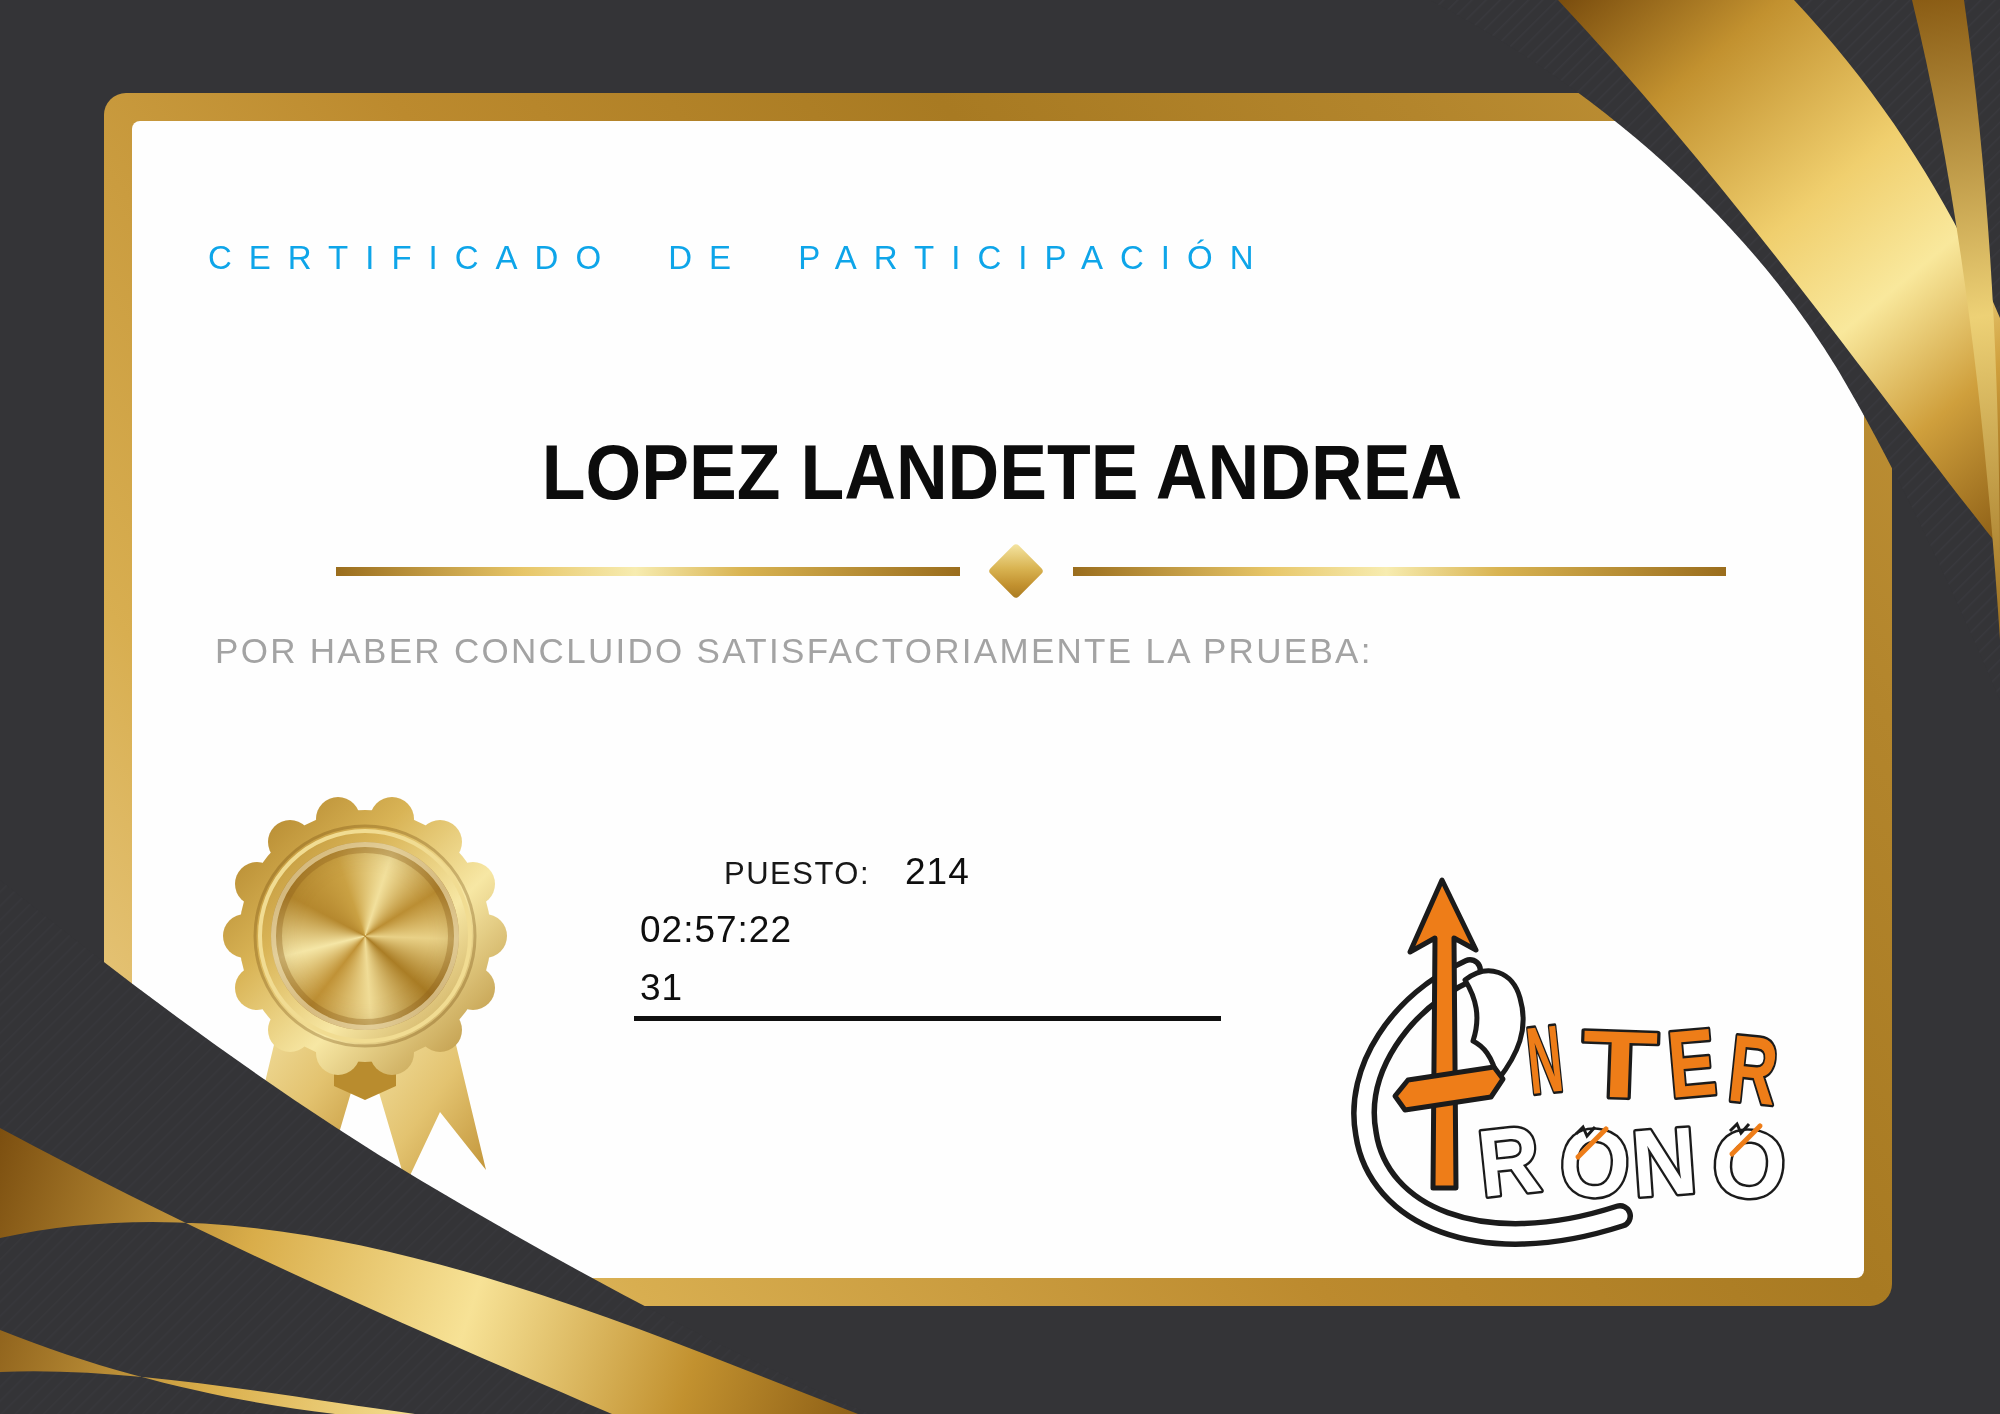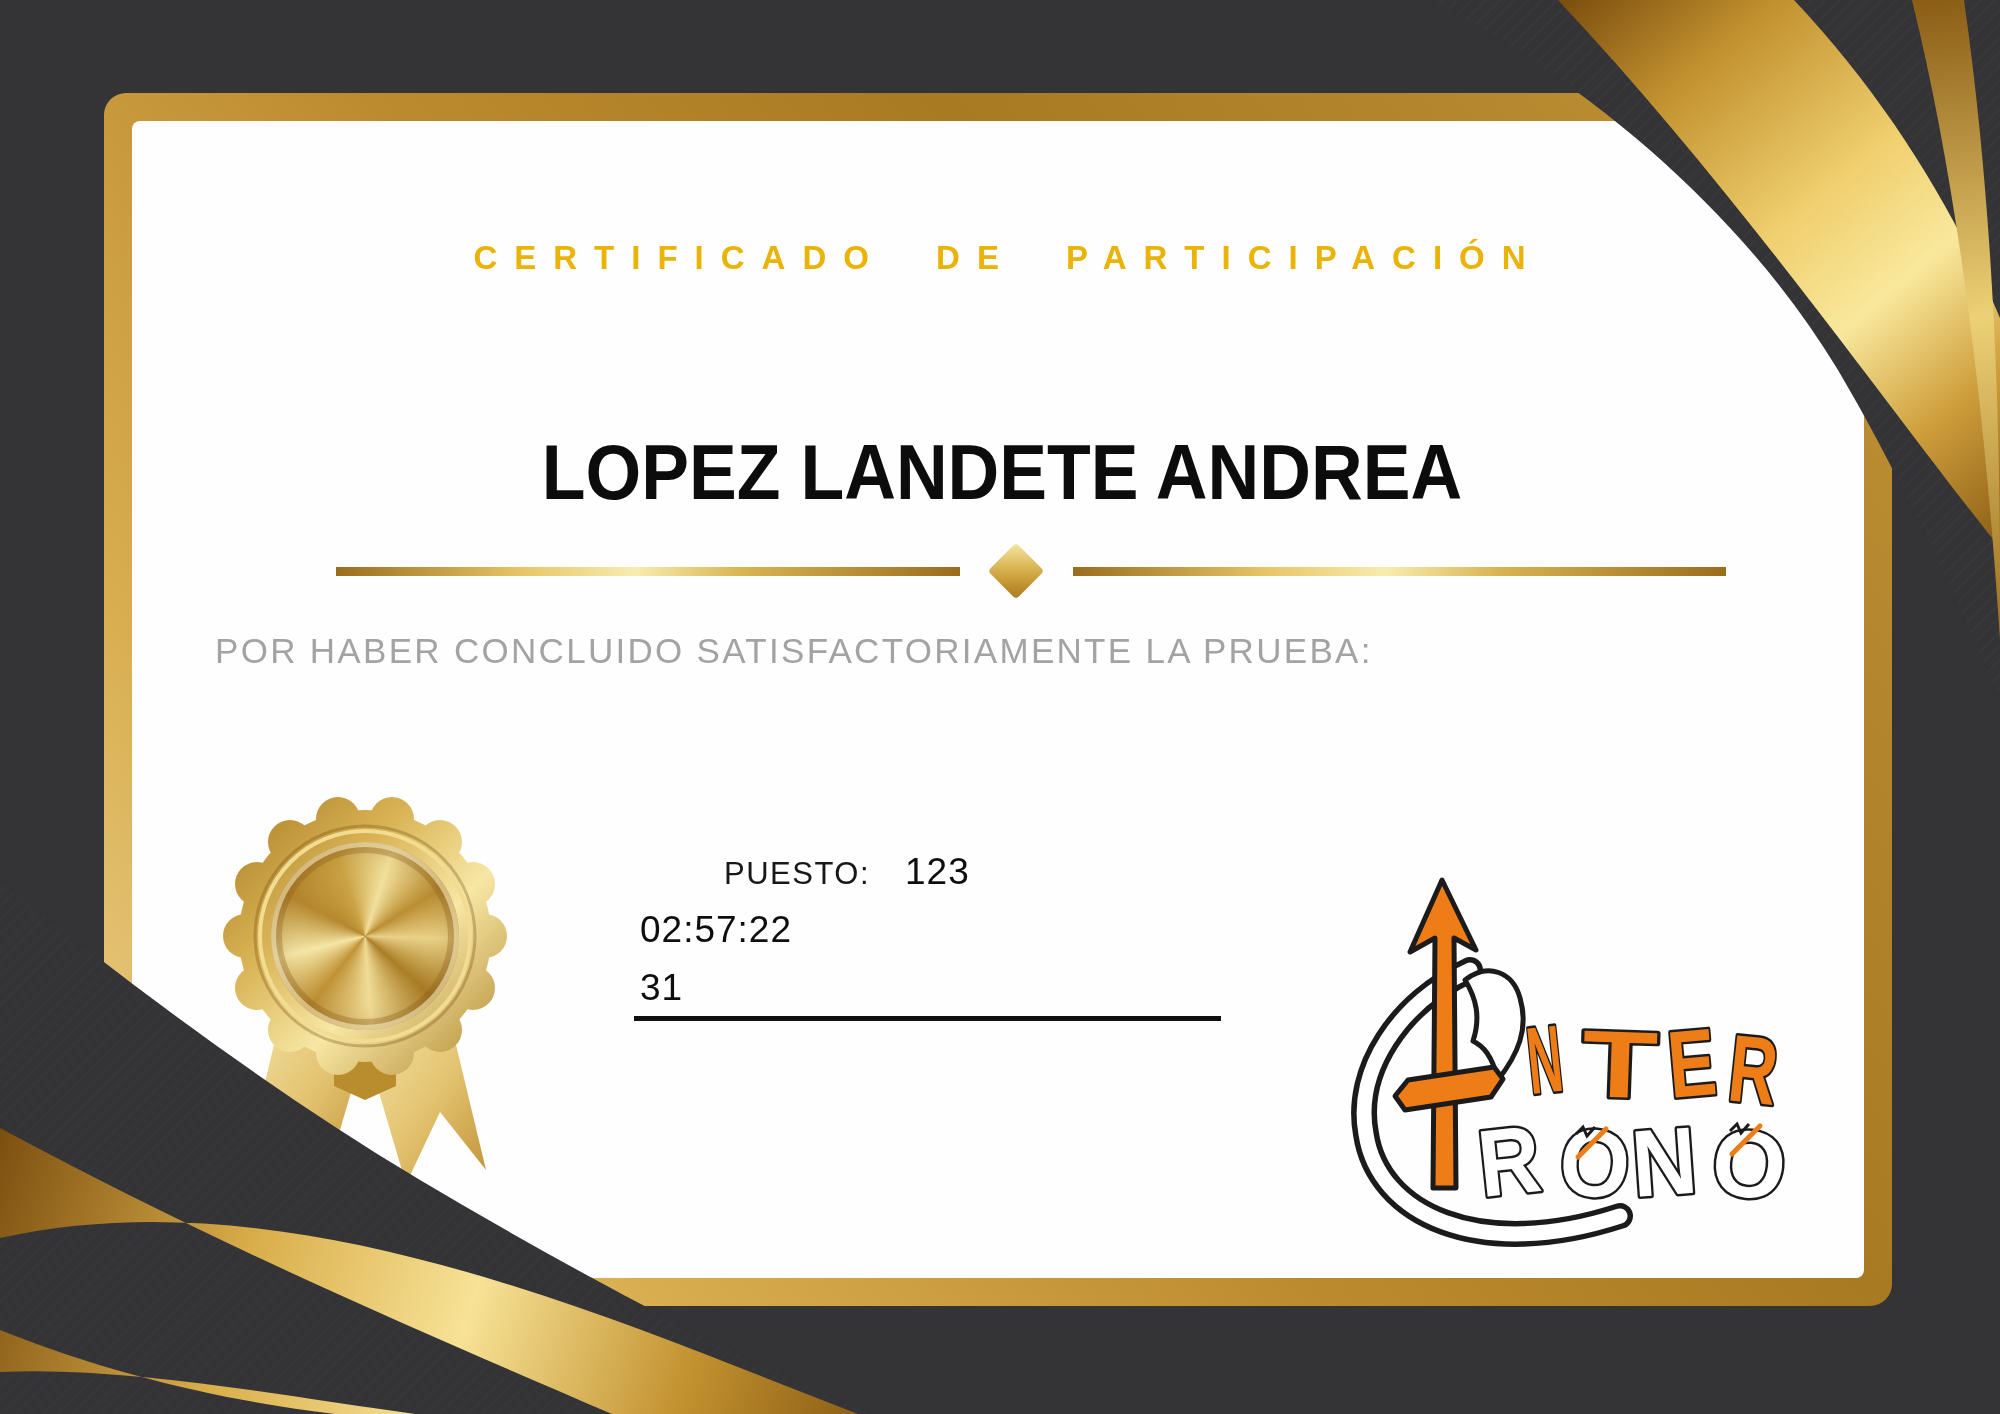--- a/index.html
+++ b/index.html
@@ -13,21 +13,21 @@
     border-radius:22px;z-index:1;
     background:linear-gradient(52deg,#eed392 0%,#d8ae50 20%,#bc8a2e 45%,#a87a22 65%,#b3852c 82%,#c2953a 100%);
   }
   .paper{
     position:absolute;left:132px;top:121px;width:1732px;height:1157px;
     border-radius:8px;background:#fefefe;z-index:2;
   }
   
   .title{
     position:absolute;left:208px;top:230px;width:1600px;height:56px;line-height:56px;
-    text-align:center;font-size:33px;font-weight:700;color:#eab308;
+    text-align:left;font-size:33px;font-weight:400;color:#0ea5e9;
     letter-spacing:17px;word-spacing:24px;z-index:10;
   }
   .name{
     position:absolute;left:202px;top:424px;width:1600px;height:96px;line-height:96px;
     text-align:center;font-size:77px;font-weight:700;color:#0c0c0c;z-index:10;
     transform:scaleX(.93);letter-spacing:0px;
   }
   .subtitle{
     position:absolute;left:215px;top:620px;width:1600px;height:62px;line-height:62px;
     text-align:left;font-size:35px;font-weight:400;color:#a3a3a3;
@@ -79,21 +79,21 @@
 
   <div class="divider-bar left"></div>
   <div class="diamond"></div>
   <div class="divider-bar right"></div>
 
   <div class="subtitle">POR HABER CONCLUIDO SATISFACTORIAMENTE LA PRUEBA:</div>
 
   <div class="stats">
     <div class="stat-row">
       <div class="stat-label">PUESTO:</div>
-      <div class="stat-value">123</div>
+      <div class="stat-value">214</div>
     </div>
     <div class="stat-row">
       <div class="stat-value">02:57:22</div>
     </div>
     <div class="stat-row">
       <div class="stat-value">31</div>
     </div>
   </div>
   <div class="sign-line"></div>
 

